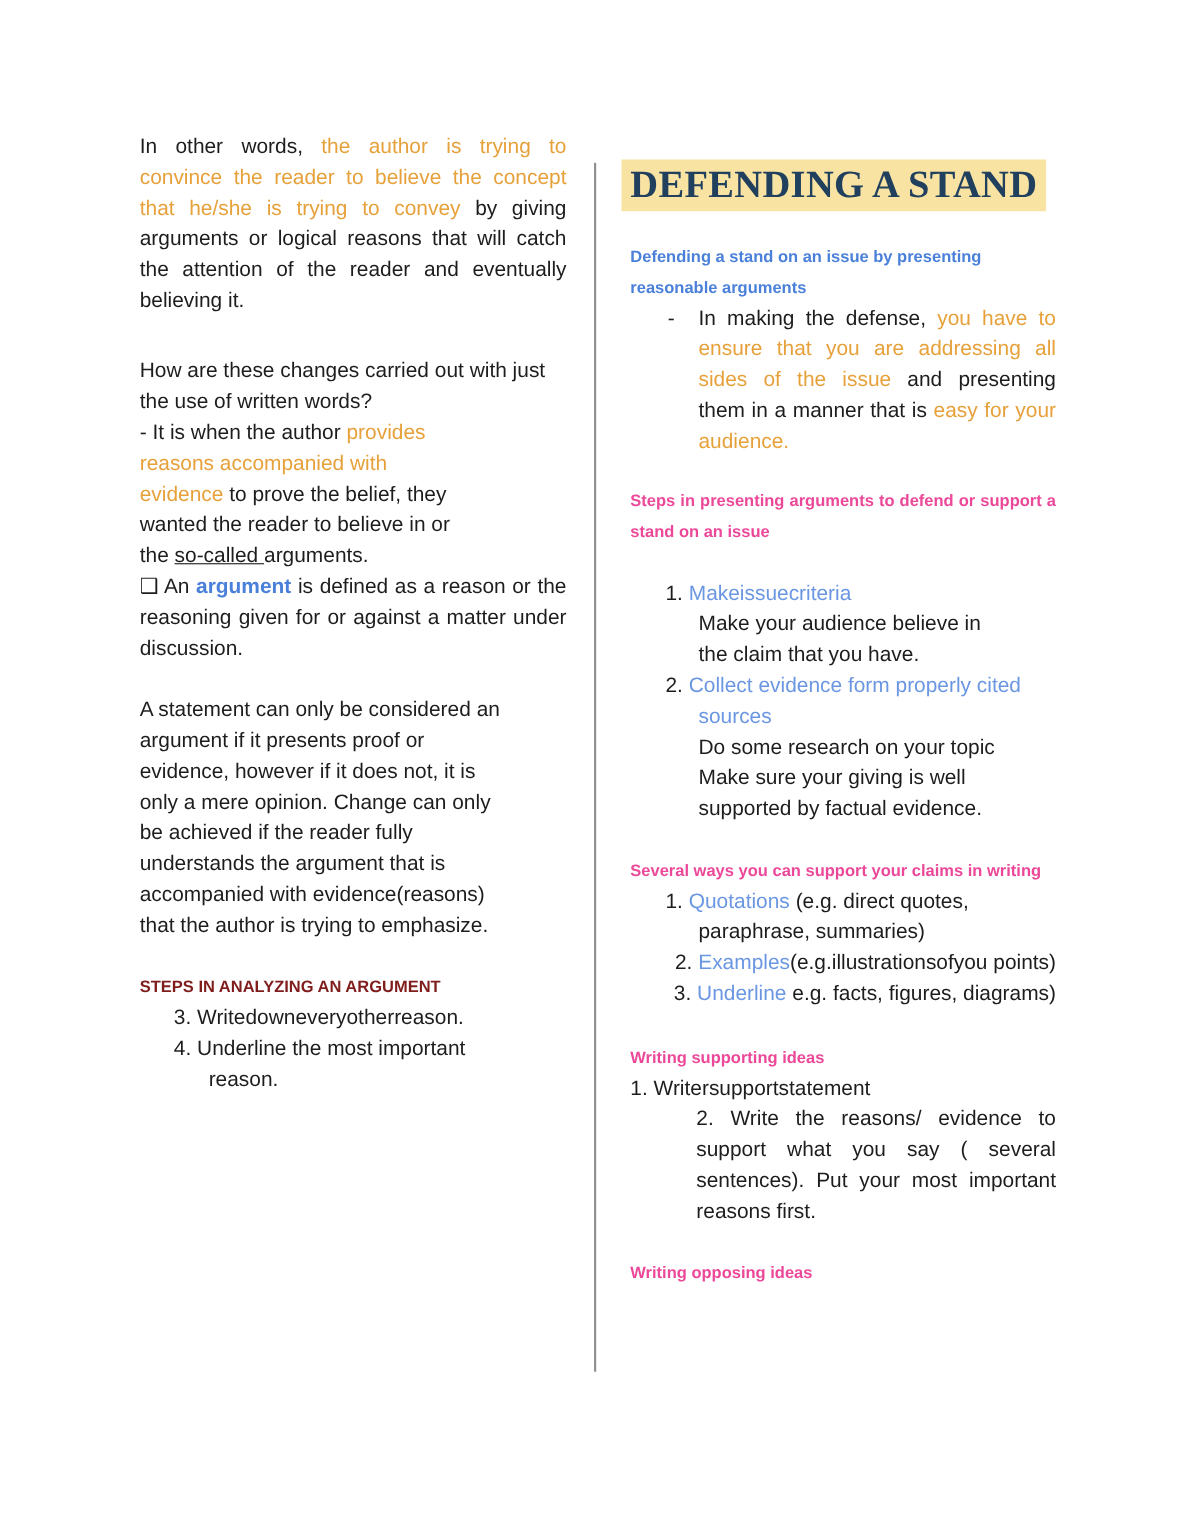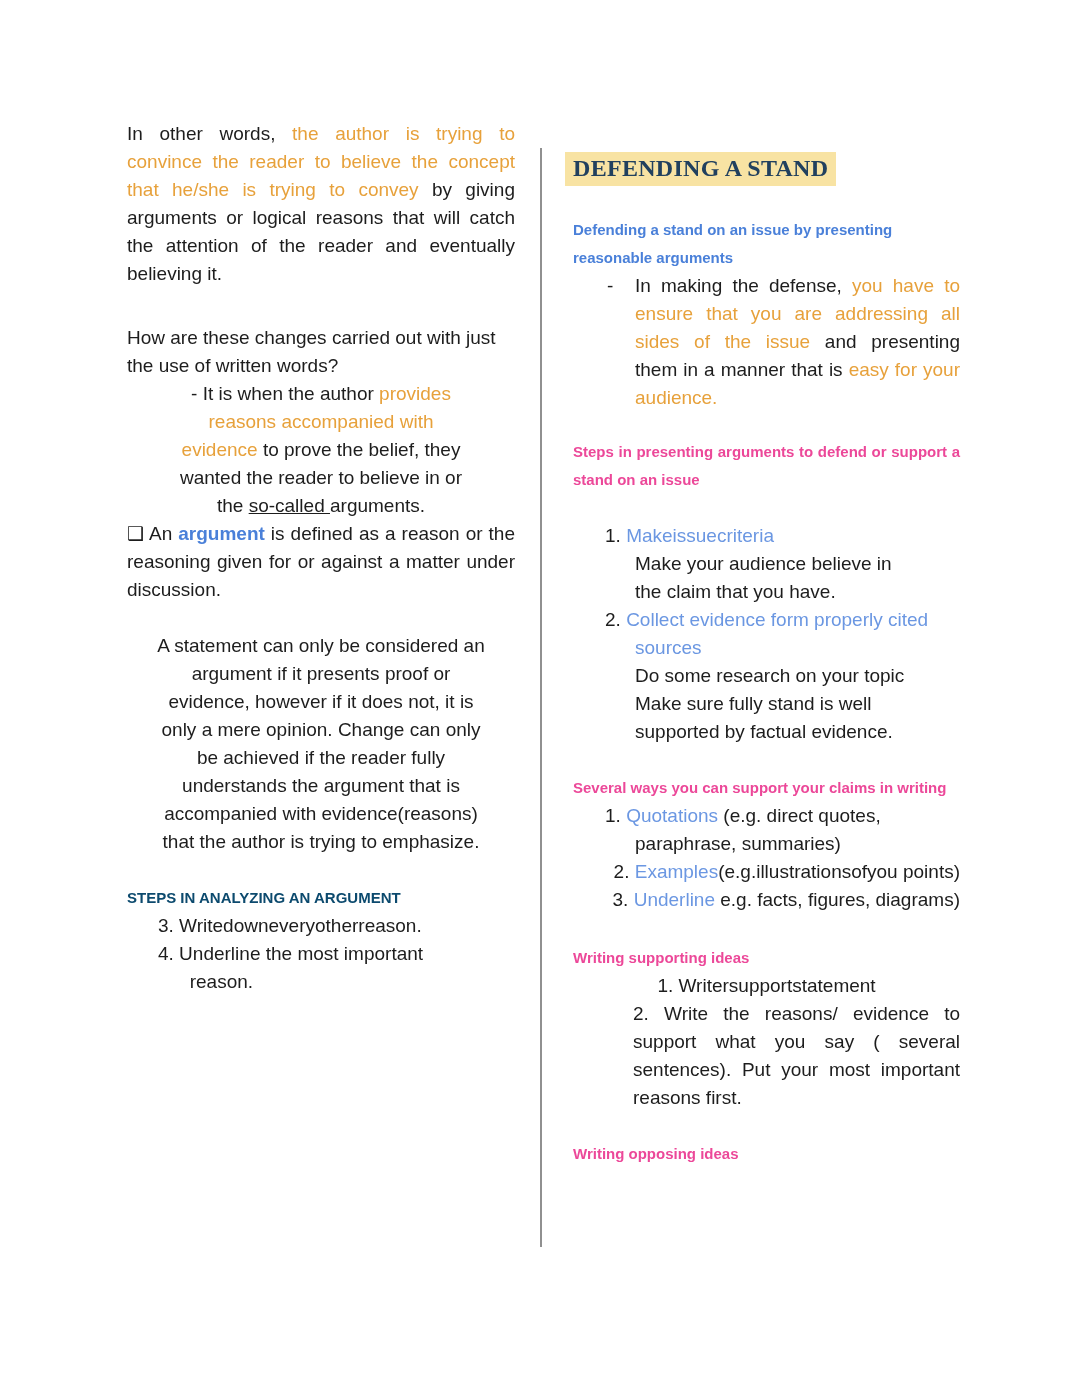--- a/index.html
+++ b/index.html
@@ -10,45 +10,45 @@
     -webkit-font-smoothing:antialiased;
   }
   .page{position:absolute;inset:0;background:#ffffff;overflow:hidden;}
   .divider{position:absolute;left:540px;top:148px;width:2px;height:1099px;background:#909090;}
   .col{position:absolute;}
   .col-left{left:127px;top:120px;width:388px;}
   .col-right{left:573px;top:148px;width:387px;}
   p,h2,h3,.li,.row{margin:0;padding:0;}
   h2,h3{font-size:15px;line-height:28px;}
   .justify{text-align:justify;}
-  .alright{text-align:center;}
+  .alright{text-align:left;}
   .pre{white-space:pre-wrap;}
   .mt26{margin-top:26px;}
   .mt28{margin-top:28px;}
   .mt30{margin-top:30px;}
   .mt36{margin-top:36px;}
-  .steel-heading{color:#0c4a6e;font-weight:bold;}
+  .steel-heading{color:#7f1d1d;font-weight:bold;}
   .blue-heading{color:#4a80d9;font-weight:bold;}
   .black-heading{color:#ec4899;font-weight:bold;}
   .li{padding-left:31px;}
   .pl32{padding-left:32px;text-align:right;}
   .hang{padding-left:62px;text-indent:-30px;}
   .detail{padding-left:62px;}
   .indent60{padding-left:60px;}
   .bullet-wrap{position:relative;padding-left:62px;}
   .bullet-dash{position:absolute;left:34px;top:0;}
   .title-wrap{line-height:32px;padding:4px 0;}
   .seg-orange{color:#e7a13b;}
   .seg-bluebold{color:#4a80d9;font-weight:bold;}
   .seg-blue{color:#6b97e2;}
   .seg-underline{text-decoration:underline;}
   .hl-title{
     background:#f8e3a3;color:#21405e;
     font-family:"Liberation Serif","DejaVu Serif",serif;
-    font-weight:bold;font-size:24px;letter-spacing:0.3px;
+    font-weight:bold;font-size:35px;letter-spacing:0.3px;
     padding:3px 8px 5px 8px;margin-left:-8px;
   }
 </style>
 </head>
 <body>
 
 <div class="page">
 
   <div class="divider"></div>
 
@@ -88,21 +88,21 @@
     </div>
 
     <h3 class="black-heading justify mt26">Steps in presenting arguments to defend or support a stand on an issue</h3>
 
     <div class="mt28">
       <div class="hang"><span>1. </span><span class="seg-blue">Makeissuecriteria</span></div>
       <div class="detail pre">Make your audience believe in
 the claim that you have.</div>
       <div class="hang"><span>2. </span><span class="seg-blue">Collect evidence form properly cited sources</span></div>
       <div class="detail pre">Do some research on your topic
-Make sure fully stand is well
+Make sure your giving is well
 supported by factual evidence.</div>
     </div>
 
     <h3 class="black-heading mt28">Several ways you can support your claims in writing</h3>
     <div>
       <div class="hang"><span>1. </span><span class="seg-blue">Quotations</span><span> (e.g. direct quotes, paraphrase, summaries)</span></div>
       <div class="pl32"><span>2. </span><span class="seg-blue">Examples</span><span>(e.g.illustrationsofyou points)</span></div>
       <div class="pl32 justify"><span>3. </span><span class="seg-blue">Underline</span><span> e.g. facts, figures, diagrams)</span></div>
     </div>
 

